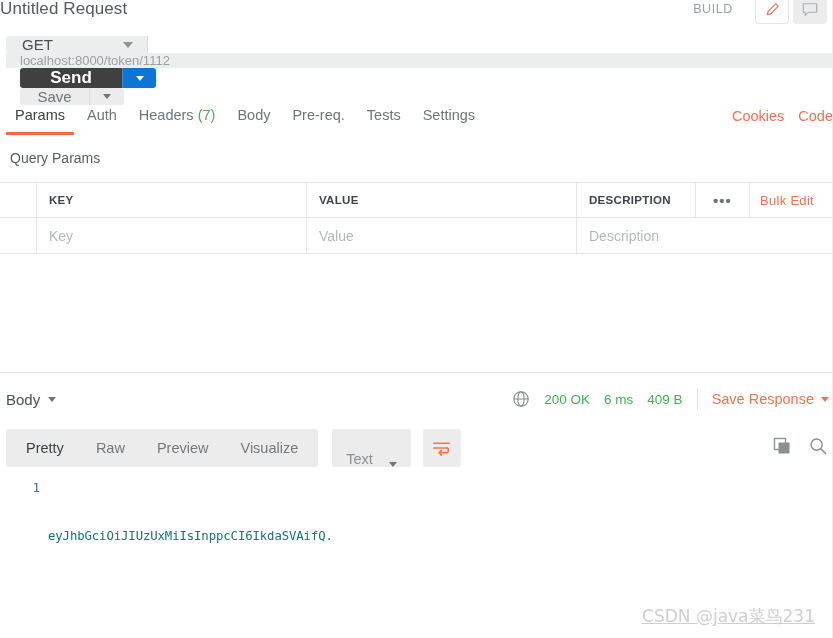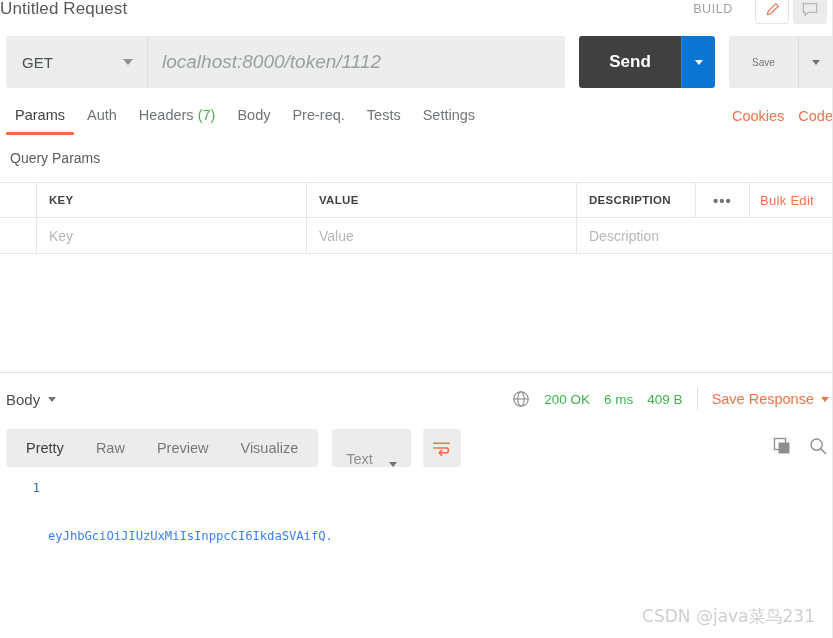--- a/index.html
+++ b/index.html
@@ -27,53 +27,53 @@
   }
   .icon-box {
     width: 34px; height: 30px; display:flex; align-items:center; justify-content:center;
     background: #ffffff; border: 1px solid #e4e4e4; border-radius: 3px; margin-right: 4px;
   }
   .icon-box.plain { background: #ececec; border-color: #ececec; }
 
   
   .urlbar {
     position: absolute; top: 36px; left: 6px; width: 827px; height: 52px;
-    display: flex; align-items: stretch;
+    display: flex; align-items: stretch; flex-direction: column;
   }
   .method-box {
     width: 142px; background: #eceded; border-radius: 3px 0 0 3px;
     display: flex; align-items: center; justify-content: space-between;
     padding: 0 14px 0 16px; border-right: 1px solid #dcdcdc;
   }
   .method-label { font-size: 15px; color: #4a4f54; }
   .caret {
     width: 0; height: 0; border-left: 5px solid transparent; border-right: 5px solid transparent;
     border-top: 6px solid #8d9296;
   }
   .caret.sm { border-left-width:4px; border-right-width:4px; border-top-width:5px; }
   .caret.white { border-top-color: #ffffff; }
   .caret.dark { border-top-color: #6e7478; }
   .url-input {
     flex: 1; background: #eceded; border-radius: 0 3px 3px 0;
     display: flex; align-items: center; padding-left: 14px;
-    font-size: 19px; color: #9b9fa3; font-style: italic;
+    font-size: 13px; color: #9b9fa3;
   }
   .send-group { display: flex; margin-left: 14px; }
   .send-btn {
     width: 102px; background: #404040; color: #fff; font-size: 17px; font-weight: bold;
     display:flex; align-items:center; justify-content:center; border-radius: 3px 0 0 3px;
   }
   .send-caret {
     width: 34px; background: #0b76d6; border-radius: 0 3px 3px 0;
     display:flex; align-items:center; justify-content:center;
     border-left: 1px solid #2b8ce8;
   }
   .save-group { display:flex; margin-left: 14px; }
   .save-btn {
-    width: 70px; background:#ececec; color:#6f7478; font-size:10px;
+    width: 70px; background:#ececec; color:#6f7478; font-size:15px;
     display:flex; align-items:center; justify-content:center; border-radius:3px 0 0 3px;
     border-right: 1px solid #dcdcdc;
   }
   .save-caret {
     width: 34px; background:#ececec; border-radius:0 3px 3px 0;
     display:flex; align-items:center; justify-content:center;
   }
 
   
   .req-tabs {
@@ -163,29 +163,30 @@
   .code-area {
     position: absolute; top: 478px; left: 0; width: 833px; height: 160px;
     display: flex; font-family: "DejaVu Sans Mono", monospace;
   }
   .gutter {
     width: 48px; text-align: right; padding-right: 8px; padding-top: 2px;
     font-size: 12.5px; color: #3b6fb5;
   }
   .code-lines {
     flex: 1; padding-top: 2px; font-size: 12.3px; line-height: 22.5px;
-    color: #3b82f6; white-space: pre; letter-spacing: -0.1px;
+    color: #0f766e; white-space: pre; letter-spacing: -0.1px;
   }
   .code-lines .cont { padding-left: 28px; }
 
   
   .watermark {
     position: absolute; right: 18px; bottom: 10px;
     font-size: 17px; color: #cfcfcf; white-space: nowrap;
     font-family: "DejaVu Sans", sans-serif;
+    text-decoration: underline;
   }
   .right-edge {
     position:absolute; top:0; right:0; width:1px; height:638px; background:#ebebeb;
   }
 </style>
 </head>
 <body>
 
 <div id="app">
 

